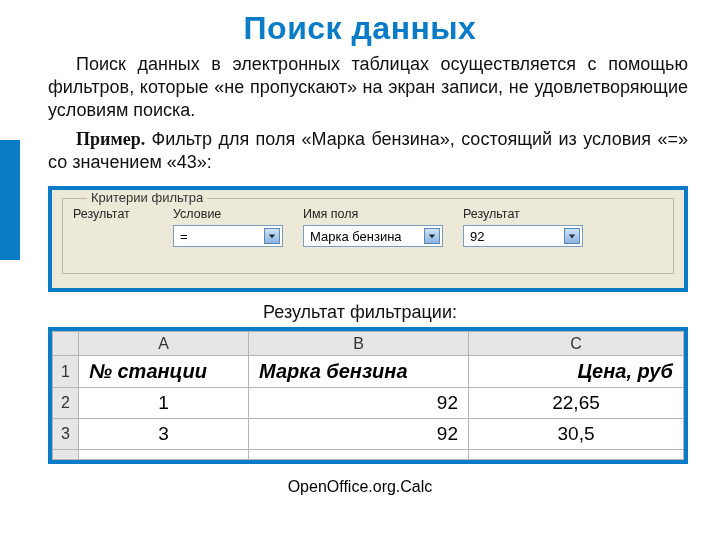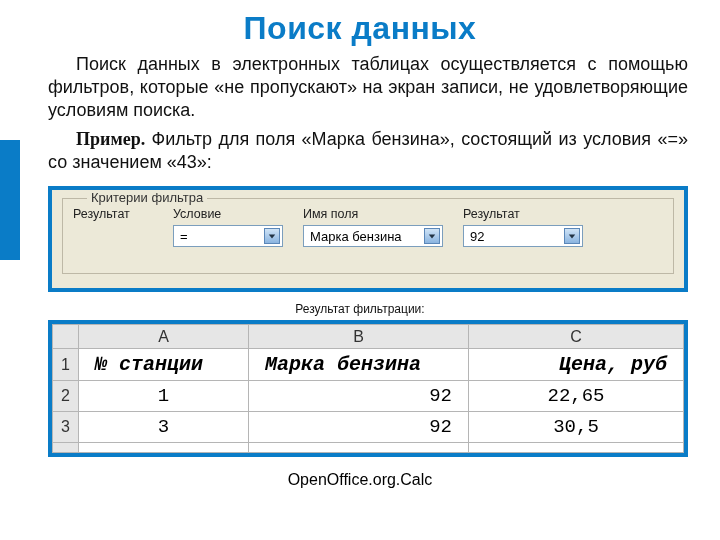--- a/index.html
+++ b/index.html
@@ -69,21 +69,21 @@
   .combo .drop {
     width:16px; height:16px;
     background:linear-gradient(#cfe3f6,#8ab4e0);
     border:1px solid #5b87b8;
     display:flex; align-items:center; justify-content:center;
   }
   .combo .drop svg{width:8px;height:8px;fill:#234;}
   .op-col { width:80px; }
 
   .result-label {
-    text-align:center; font-size:12px; color:#111;
+    text-align:center; font-size:18px; color:#111;
     margin:6px 0 4px 0;
   }
 
   
   .sheet-wrap{
     margin:4px 32px 0 48px;
     border:4px solid #0a7cc7;
     background:#fff;
     padding:0;
   }
@@ -99,22 +99,22 @@
     font-weight:normal;
     font-family:Arial;
     font-size:16px;
     color:#333;
     text-align:center;
     height:24px;
   }
   .rowhdr{width:26px;}
   .corner{width:26px;}
   .data-cell{
-    padding:4px 16px;
-    font-family:Liberation Mono, monospace;
+    padding:4px 10px;
+    font-family:Liberation Sans, sans-serif;
   }
   .hdr-row td.data-cell{
     font-weight:bold; font-style:italic; font-size:20px;
   }
   .colA{width:170px;text-align:center;}
   .colB{width:220px;text-align:right;}
   .colC{text-align:center;}
   .rowcut td{height:10px;}
 
   .footer-label{

